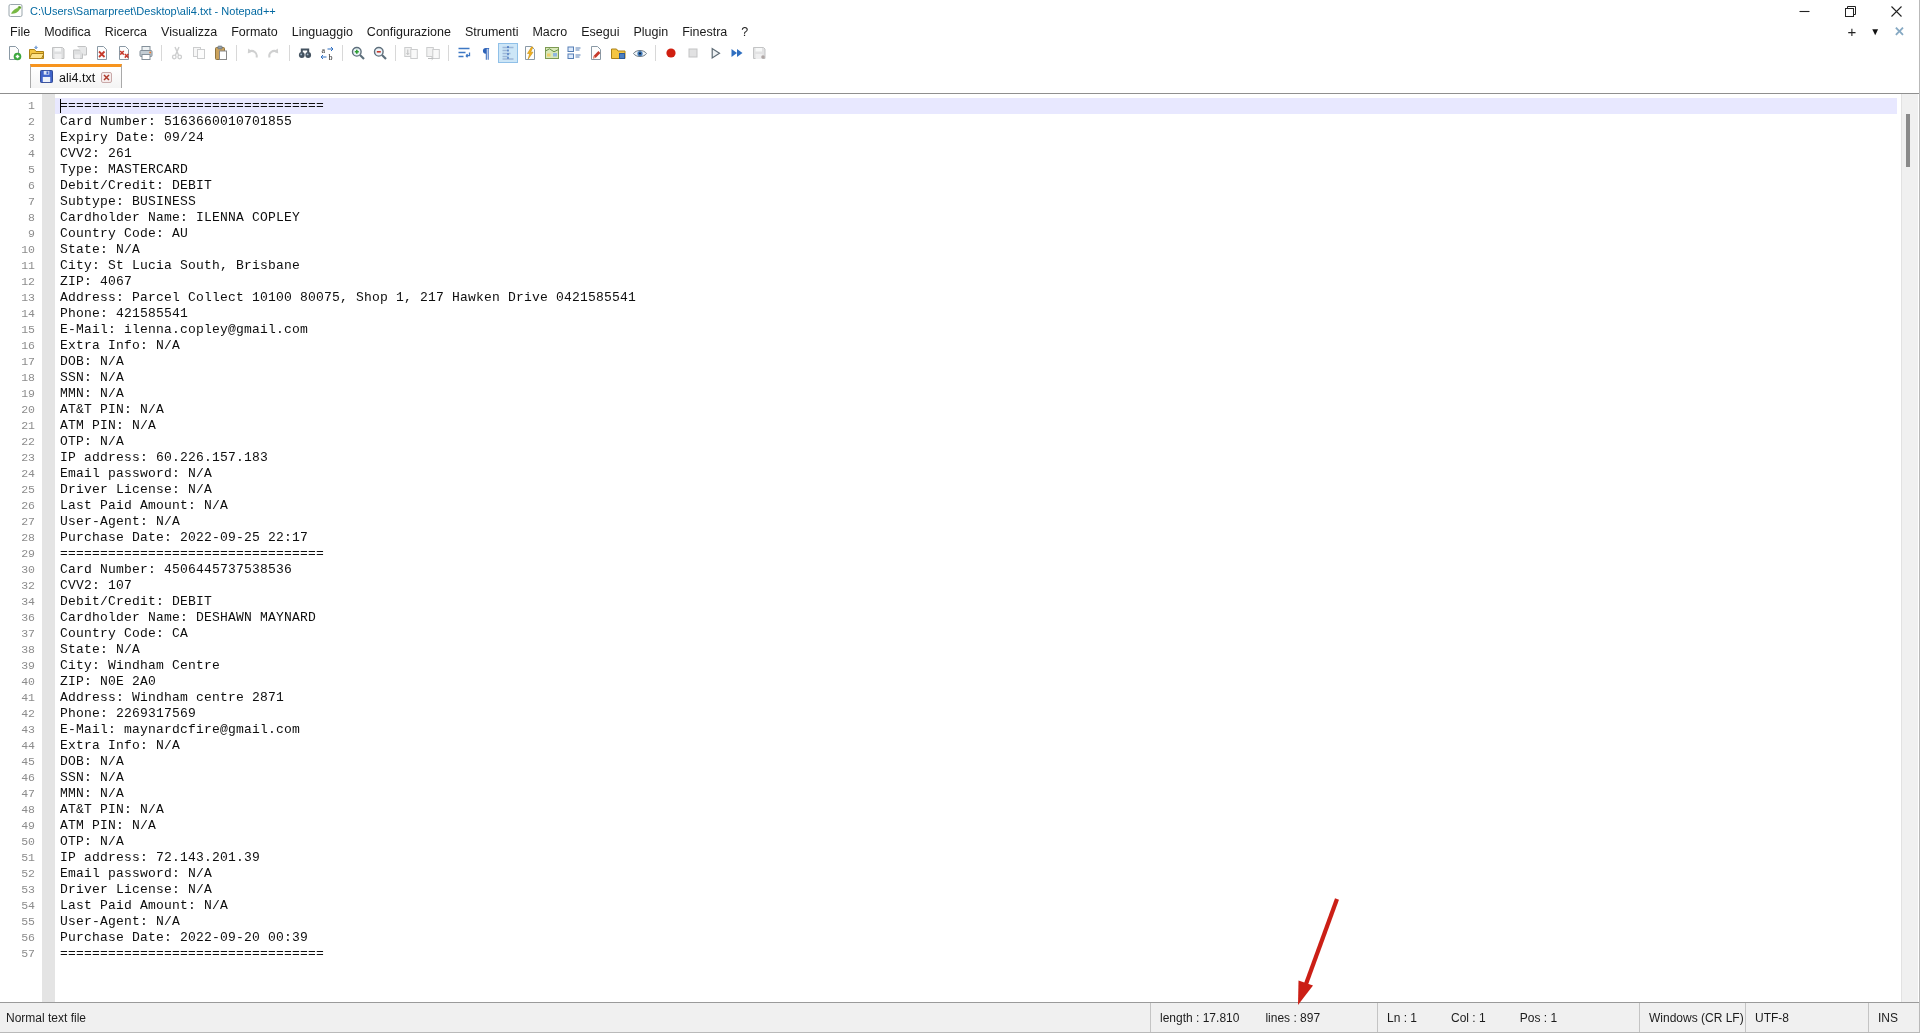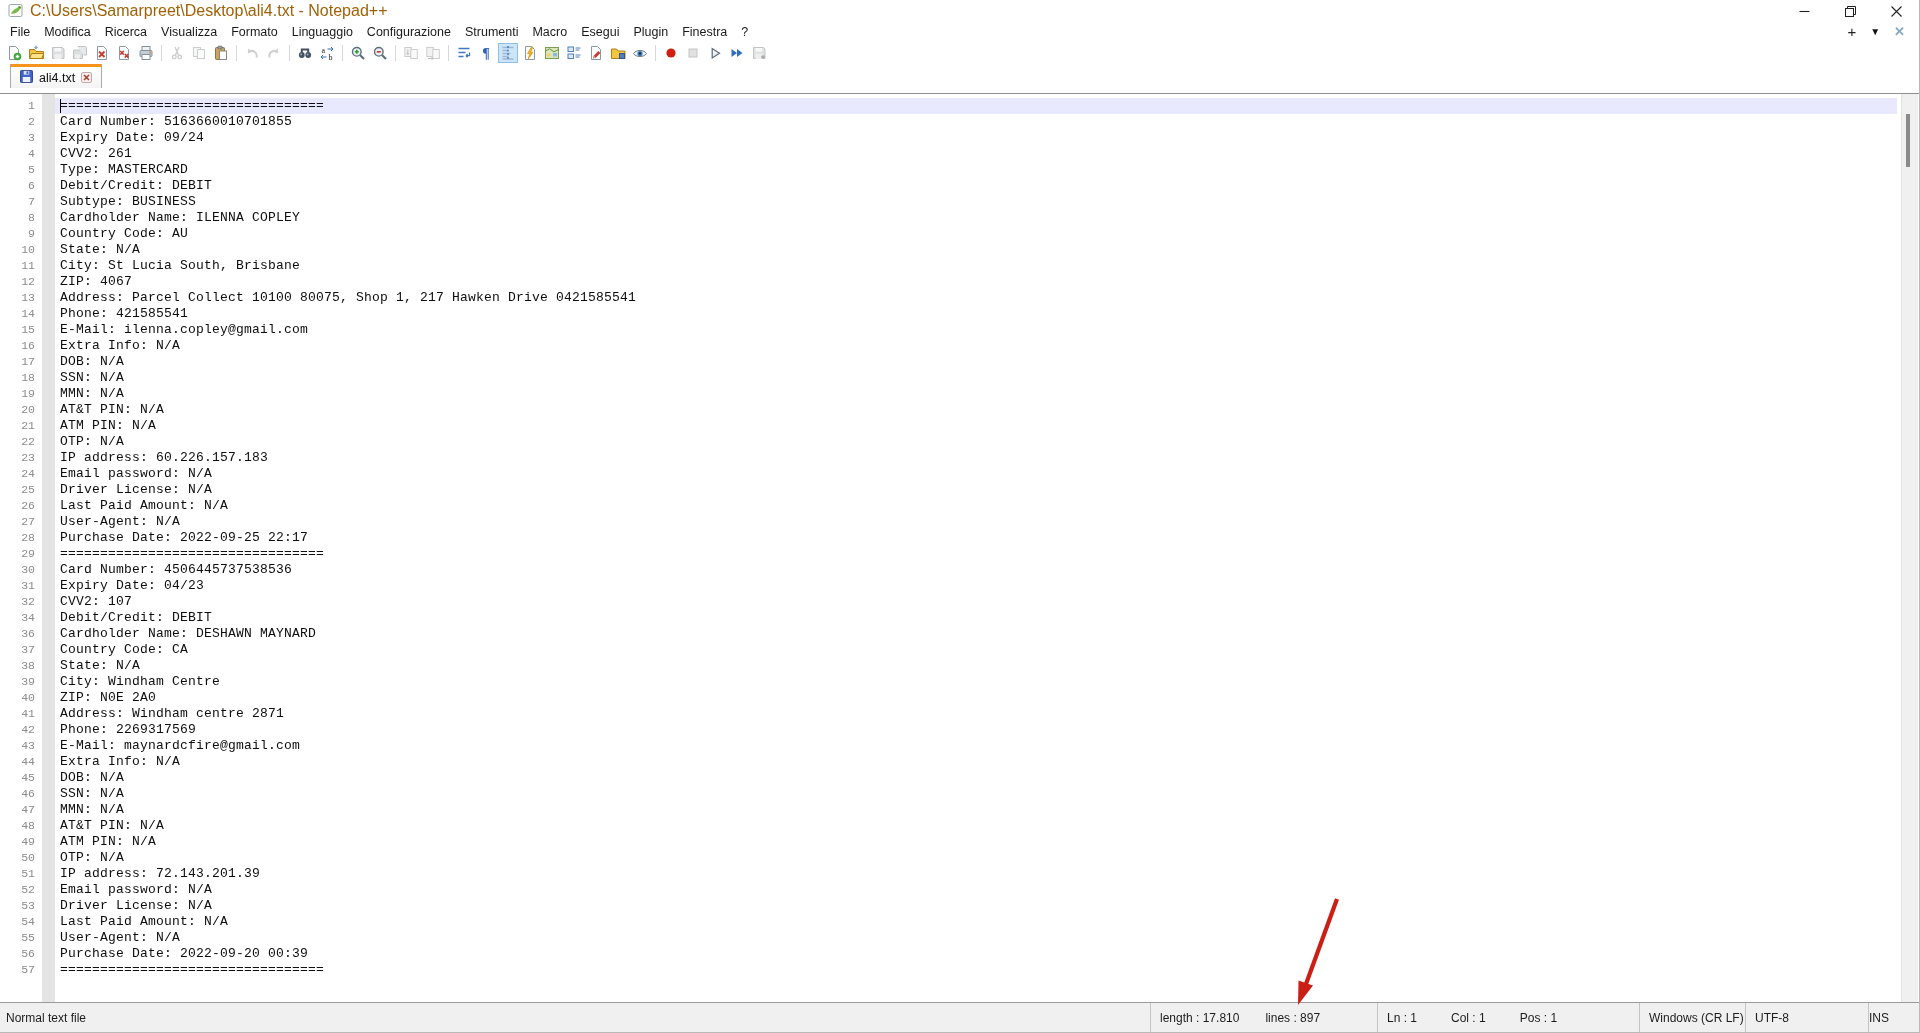--- a/index.html
+++ b/index.html
@@ -3,21 +3,21 @@
 <meta charset="utf-8">
 <style>
   * { box-sizing: border-box; margin:0; padding:0; }
   html,body { width:1920px; height:1033px; overflow:hidden; }
   body { font-family:"Liberation Sans", sans-serif; background:#fff; position:relative;
          border-right:1px solid #b9b9b9; border-bottom:1px solid #b9b9b9;}
 
   
   .titlebar { height:22px; display:flex; align-items:center; background:#fff; }
   .app-icon { width:16px; height:16px; margin:0 6px 0 8px; flex:0 0 auto; }
-  .title-text { font-size:16px; color:#a16207; white-space:nowrap; }
+  .title-text { font-size:11px; color:#0369a1; white-space:nowrap; }
   .win-controls { margin-left:auto; display:flex; height:22px; }
   .win-btn { width:46px; height:22px; display:flex; align-items:center; justify-content:center; }
 
   
   .menubar { height:19px; display:flex; align-items:center; background:#fff; font-size:12.5px; color:#1a1a1a; }
   .menubar { padding-left:3px;gap:48px; }
   .menu-item { padding:1px 7px; white-space:nowrap; }
   .menu-right { margin-left:auto; display:flex; align-items:center; gap:14px; padding-right:14px; font-size:13px; }
   .mr-plus { color:#222; font-size:15px; }
   .mr-arrow { color:#111; font-size:10px; }
@@ -25,21 +25,21 @@
 
   
   .toolbar { height:23px; display:flex; align-items:center; background:#fff; padding-left:3px; }
   .tbtn { width:20px; height:20px; display:flex; align-items:center; justify-content:center; margin:0 1px; border:1px solid transparent; }
   .tbtn svg { width:16px; height:16px; }
   .tbtn.disabled { filter:grayscale(.85) opacity(.55); }
   .tbtn.pressed { background:#cde6f7; border:1px solid #90c0e8; }
   .tsep { width:1px; height:16px; background:#d8d8d8; margin:0 4px; }
 
   
-  .tabbar { height:24px; background:#fff; display:flex; align-items:flex-end; padding-left:10px; }
+  .tabbar { height:24px; background:#fff; display:flex; align-items:flex-end; padding-left:10px;margin-left:20px; }
   .tab { display:inline-flex; align-items:center; gap:6px; height:24px; padding:0 9px;
          background:linear-gradient(#ffffff,#f4f4f4); border:1px solid #a9a9a9; border-bottom:none;
          border-top:3px solid #f7941e; font-size:12.5px; color:#111; }
   .tab-close svg { width:11px; height:11px; display:block; }
 
   
   .editor { position:absolute; left:0; right:0; top:93px; bottom:21px; background:#fff;
             border-top:1px solid #8f8f8f; overflow:hidden; }
   .margin-strip { position:absolute; left:42px; top:0; bottom:0; width:13px; background:#e4e4e4; }
   .rows { position:absolute; left:0; right:22px; top:0; padding-top:4px; }
@@ -57,21 +57,21 @@
   
   .statusbar { position:absolute; left:0; right:0; bottom:0; height:30px; background:#f0f0f0;
                border-top:1px solid #9a9a9a; display:flex; align-items:center; font-size:12px; color:#1c1c1c; }
   .seg { height:100%; display:flex; align-items:center; white-space:nowrap; overflow:hidden; }
   .seg + .seg { border-left:1px solid #c4c4c4; }
   .seg-doctype { flex:0 0 1150px; padding-left:6px; }
   .seg-size  { flex:0 0 227px; padding-left:9px; gap:26px; }
   .seg-cursor{ flex:0 0 262px; padding-left:9px; gap:34px; }
   .seg-eol   { flex:0 0 106px; padding-left:9px; }
   .seg-enc   { flex:0 0 123px; padding-left:9px; }
-  .seg-ins   { flex:1 1 auto;  padding-left:0; }
+  .seg-ins   { flex:1 1 auto;  padding-left:9px; }
 
   .annotation-layer { position:absolute; left:0; top:0; width:1920px; height:1033px; pointer-events:none; }
 </style>
 </head>
 <body>
 
 <div class="titlebar">
   <span class="app-icon">
     <svg viewBox="0 0 16 16">
         <rect x="1" y="1.5" width="13" height="12" rx="1.5" fill="#fdfdfd" stroke="#9aa6ad"></rect>
@@ -514,25 +514,20 @@
         <span class="ln">29</span>
         <span class="rspace"></span>
         <span class="code">=================================</span>
       </div>
       <div class="row">
         <span class="ln">30</span>
         <span class="rspace"></span>
         <span class="code">Card Number: 4506445737538536</span>
       </div>
       <div class="row">
-        <span class="ln">31</span>
-        <span class="rspace"></span>
-        <span class="code">Expiry Date: 04/23</span>
-      </div>
-      <div class="row">
         <span class="ln">32</span>
         <span class="rspace"></span>
         <span class="code">CVV2: 107</span>
       </div>
       <div class="row">
         <span class="ln">34</span>
         <span class="rspace"></span>
         <span class="code">Debit/Credit: DEBIT</span>
       </div>
       <div class="row">

